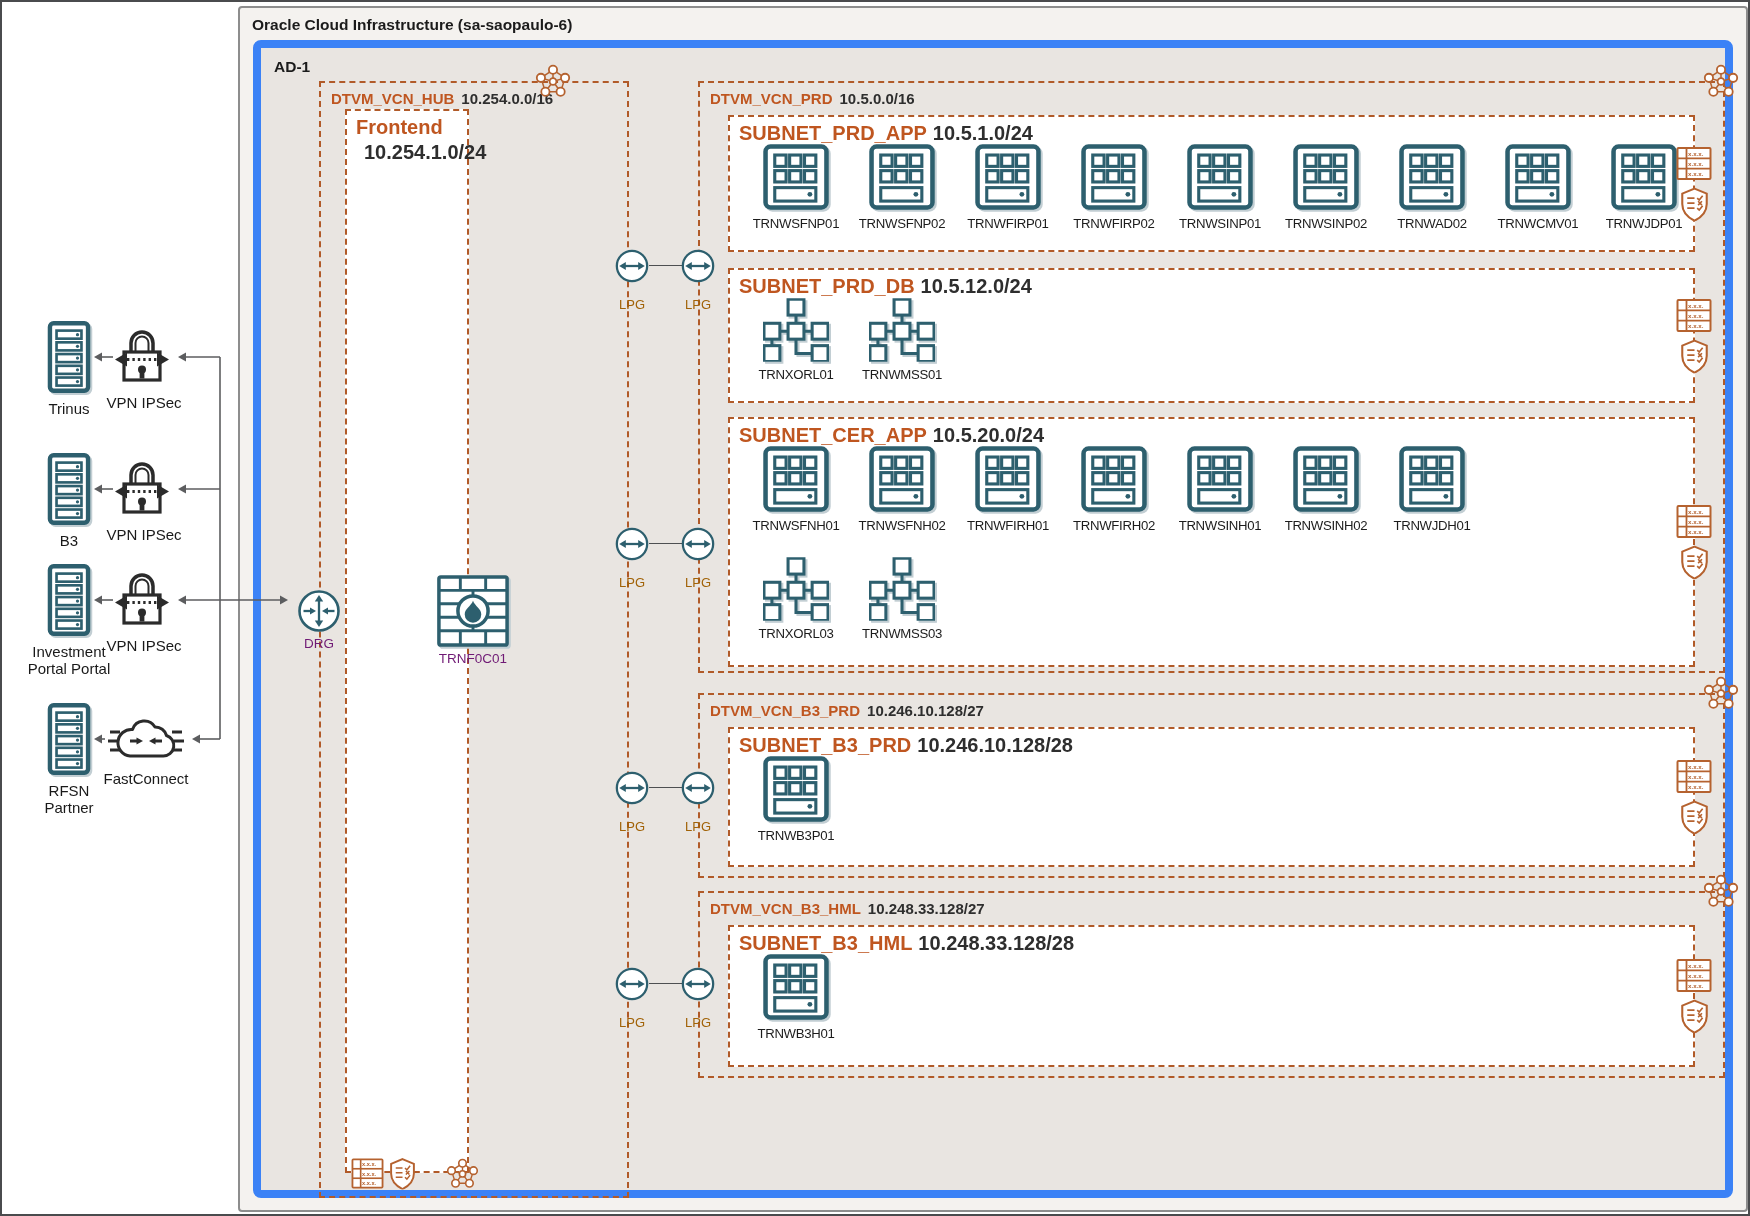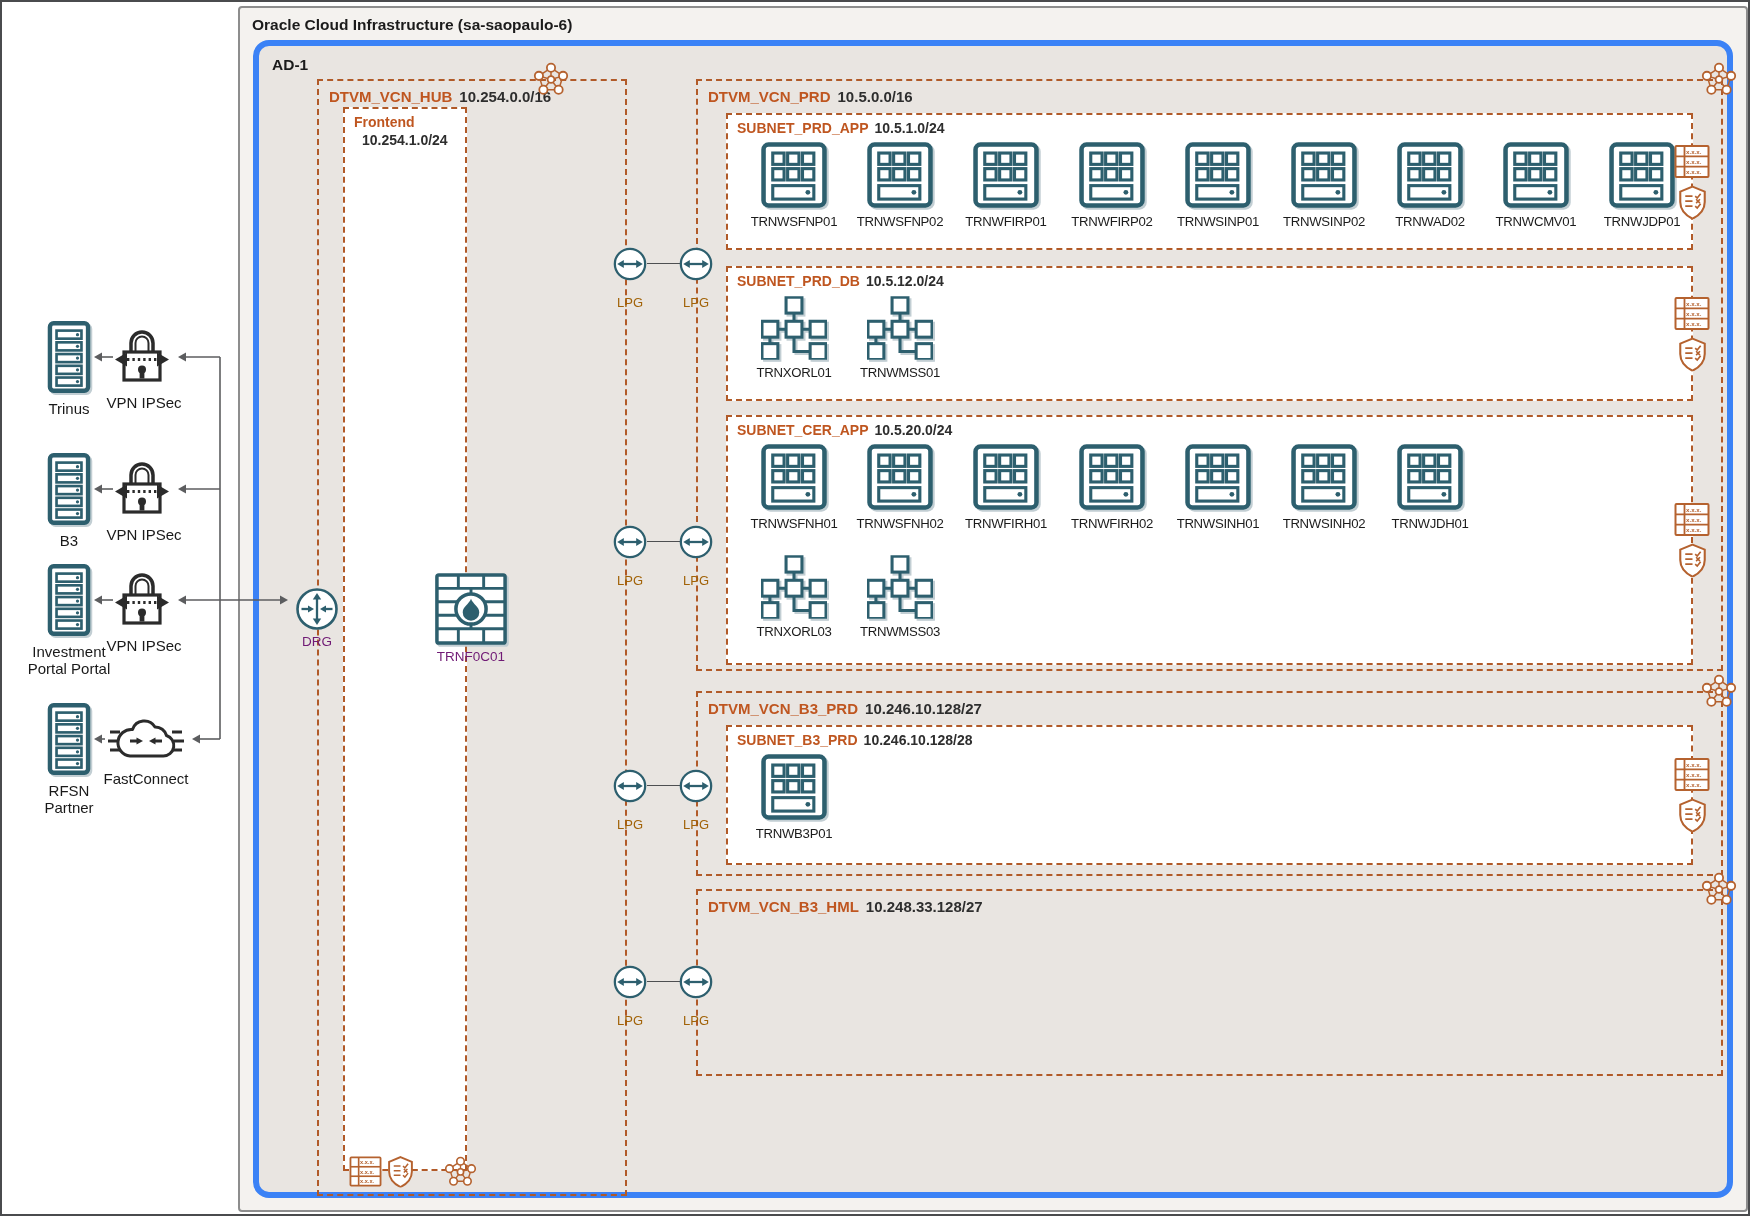--- a/index.html
+++ b/index.html
@@ -5,29 +5,29 @@
   html,body{margin:0;padding:0;background:#fff;}
   *{box-sizing:border-box;}
   .canvas{position:relative;width:1750px;height:1216px;background:#ffffff;
     border:2px solid #4a4b4d;font-family:"Liberation Sans",sans-serif;overflow:hidden;}
 
   
   .oci{position:absolute;left:236px;top:4px;width:1510px;height:1206px;
     background:#f4f2ef;border:2px solid #8d8d8d;border-radius:4px;}
   .oci-title{position:absolute;left:12px;top:8px;font-size:15.5px;font-weight:bold;color:#1b1b1b;white-space:nowrap;}
   .ad{position:absolute;left:13px;top:32px;right:13px;bottom:12px;
-    background:#e9e5e1;border:6px solid #3b82f6;border-radius:16px;}
+    background:#e9e5e1;border:8px solid #3b82f6;border-radius:8px;}
   .ad-title{position:absolute;left:13px;top:10px;font-size:15.5px;font-weight:bold;color:#1b1b1b;}
 
   .vcn{position:absolute;border:2px dashed #b15a28;}
   .vcn-label{position:absolute;left:10px;top:7px;font-size:15px;font-weight:bold;white-space:nowrap;z-index:3;}
   .vcn-label .nm{color:#bf5620;}
   .vcn-label .cidr{color:#2e2e2e;margin-left:7px;}
   .subnet{position:absolute;background:#ffffff;border:2px dashed #b15a28;}
-  .sub-label{position:absolute;left:9px;top:5px;font-size:14px;font-weight:bold;white-space:nowrap;}
+  .sub-label{position:absolute;left:9px;top:5px;font-size:20px;font-weight:bold;white-space:nowrap;}
   .sub-label .nm{color:#bf5620;}
   .sub-label .cidr{color:#2e2e2e;margin-left:6px;}
   .sub-label.stack .nm,.sub-label.stack .cidr{display:block;margin-left:0;}
   .sub-label.stack .cidr{margin-top:2px;margin-left:8px;}
 
   
   .row{position:absolute;left:18px;display:flex;gap:10px;}
   .node{width:96px;display:flex;flex-direction:column;align-items:center;}
   .node-label{margin-top:5px;font-size:13.2px;color:#1c1c1c;letter-spacing:-0.3px;white-space:nowrap;}
   .shadow{filter:drop-shadow(2px 2px 0 #c2ced3);}
@@ -609,17 +609,38 @@
       </div>
 
       <div class="vcn" style="left:437px;top:843px;width:1027px;height:187px">
         <div class="vcn-label">
           <span class="nm">DTVM_VCN_B3_HML</span><span class="cidr">10.248.33.128/27</span>
         </div>
         <svg class="vcn-badge" style="top:-19px;right:-16px" width="36" height="34" viewBox="0 0 40 38">
             <use href="#sym-vcn"></use>
           </svg>
 
+        <div class="subnet" style="left:28px;top:32px;width:967px;height:142px">
+          <div class="sub-label">
+            <span class="nm">SUBNET_B3_HML</span><span class="cidr">10.248.33.128/28</span>
+          </div>
+          <div class="row" style="top:26px">
+  <div class="node">
+    <svg class="shadow" width="68" height="68" viewBox="0 0 48 48">
+                  <use href="#sym-appserver"></use>
+                </svg>
+    <div class="node-label">TRNWB3H01</div>
+  </div>
+</div>
+          <div class="side-icons">
+            <svg width="36" height="34" viewBox="0 0 36 34">
+                <use href="#sym-route"></use>
+              </svg>
+            <svg width="29" height="35" viewBox="0 0 32 38">
+                <use href="#sym-shield"></use>
+              </svg>
+          </div>
+        </div>
       </div>
 
     </div>
   </div>
 </div>
 
 </body></html>

